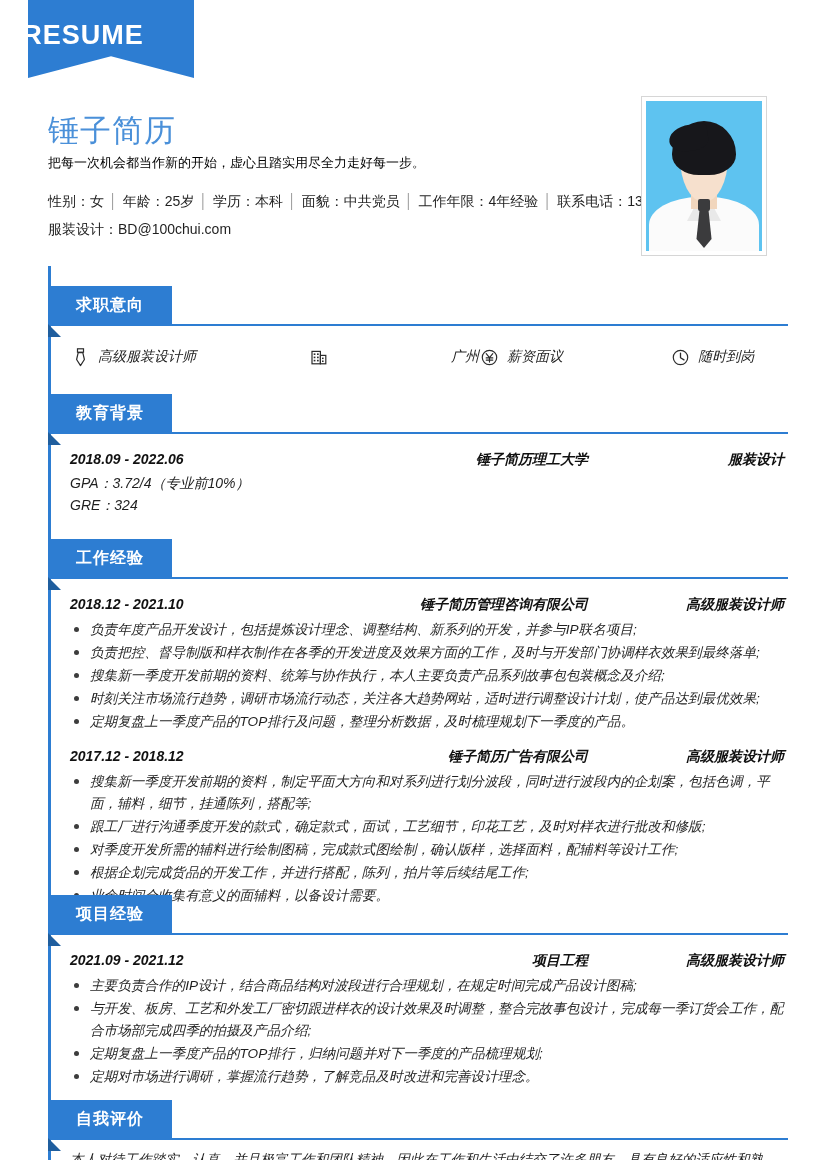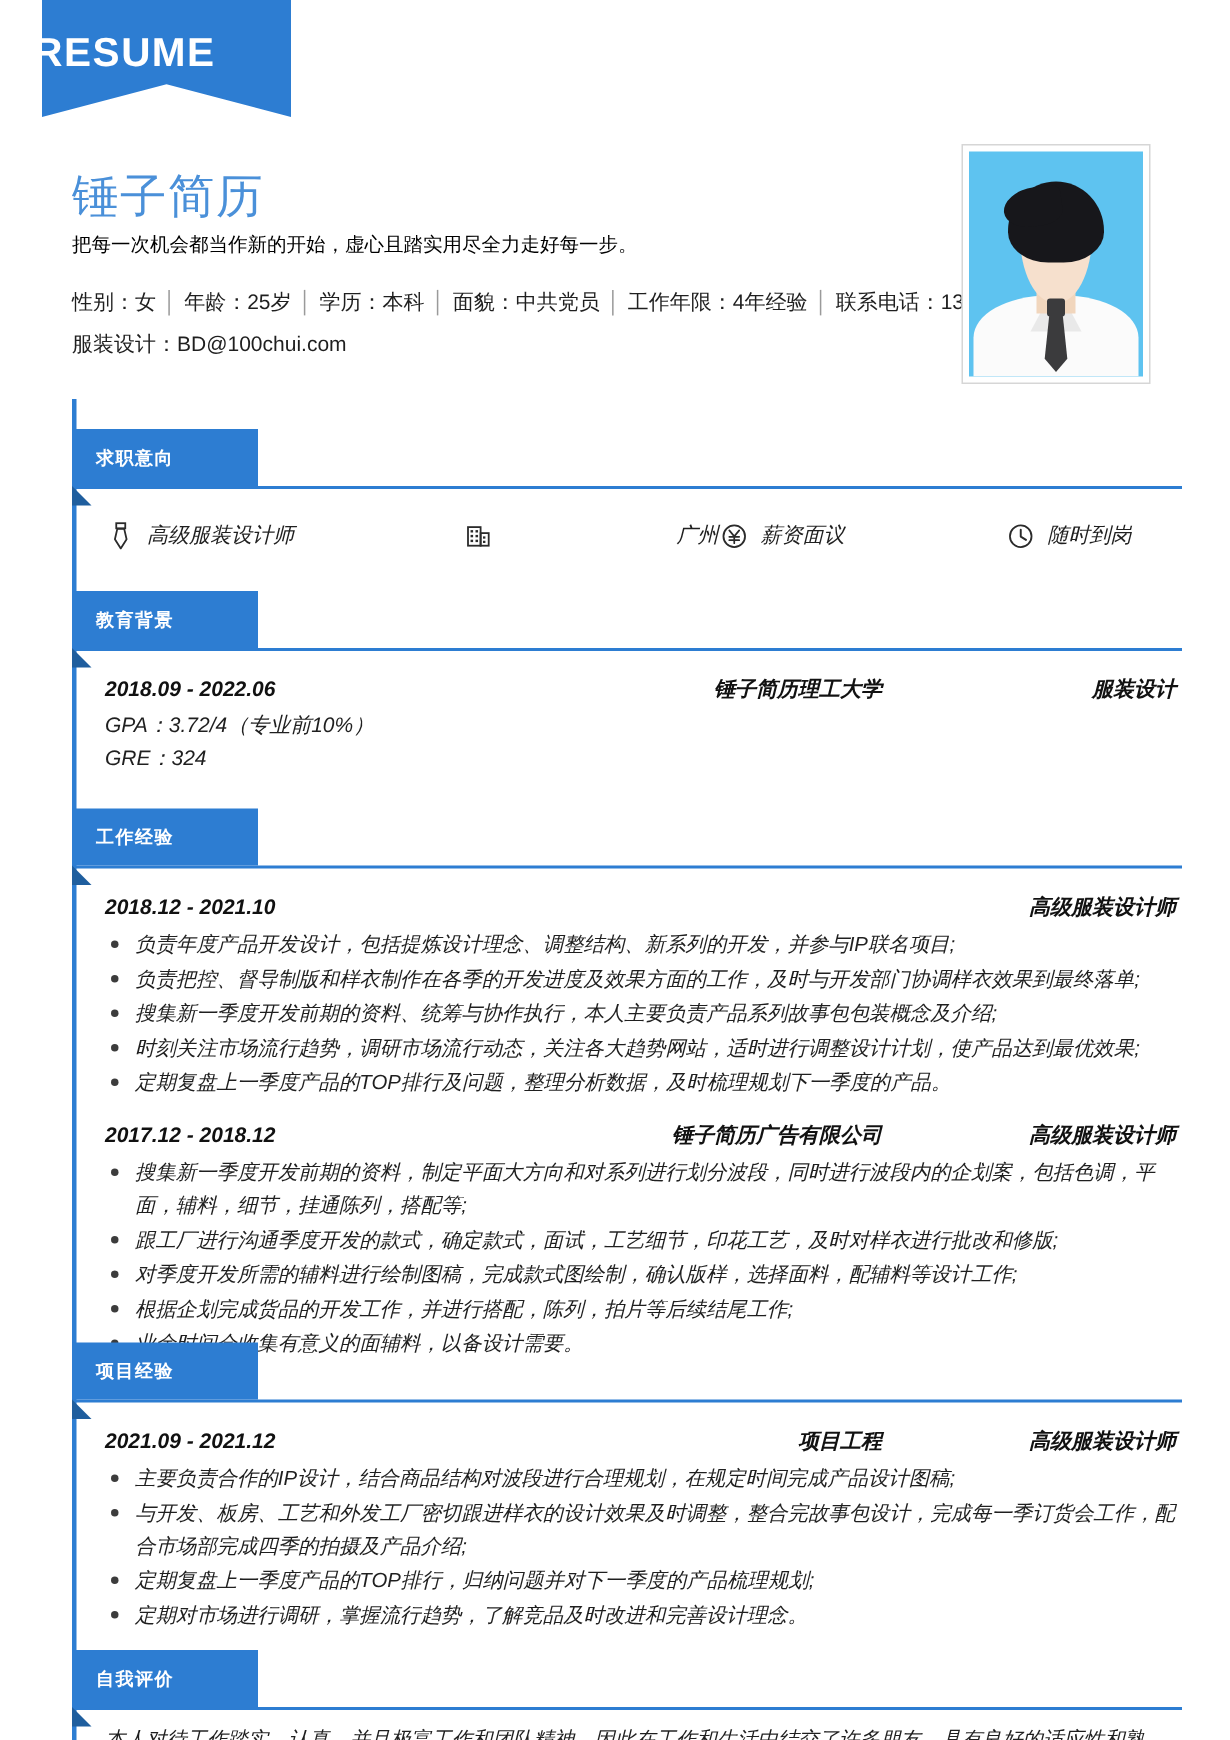--- a/index.html
+++ b/index.html
@@ -203,23 +203,23 @@
   .sec-tab {
     position: relative;
     width: 124px;
     height: 38px;
     background: #2d7dd2;
     display: flex;
     align-items: center;
   }
   .sec-tab-title {
     color: #ffffff;
-    font-size: 12px;
+    font-size: 16px;
     font-weight: bold;
-    padding-left: 16px;
+    padding-left: 28px;
     letter-spacing: 1px;
   }
   .sec-fold {
     position: absolute;
     left: 0;
     top: 38px;
     width: 0;
     height: 0;
     border-style: solid;
     border-width: 13px 0 0 13px;
@@ -433,20 +433,21 @@
     <div class="sec-tab">
       <span class="sec-tab-title">工作经验</span>
       <span class="sec-fold"></span>
     </div>
     <div class="sec-rule"></div>
     <div class="sec-body">
 
       <div class="entry">
         <div class="entry-head">
           <span class="e-date">2018.12 - 2021.10</span>
+          <span class="e-org">锤子简历管理咨询有限公司</span>
           <span class="e-role">高级服装设计师</span>
         </div>
         <ul class="bullets">
           <li>负责年度产品开发设计，包括提炼设计理念、调整结构、新系列的开发，并参与IP联名项目;</li>
           <li>负责把控、督导制版和样衣制作在各季的开发进度及效果方面的工作，及时与开发部门协调样衣效果到最终落单;</li>
           <li>搜集新一季度开发前期的资料、统筹与协作执行，本人主要负责产品系列故事包包装概念及介绍;</li>
           <li>时刻关注市场流行趋势，调研市场流行动态，关注各大趋势网站，适时进行调整设计计划，使产品达到最优效果;</li>
           <li>定期复盘上一季度产品的TOP排行及问题，整理分析数据，及时梳理规划下一季度的产品。</li>
         </ul>
       </div>

